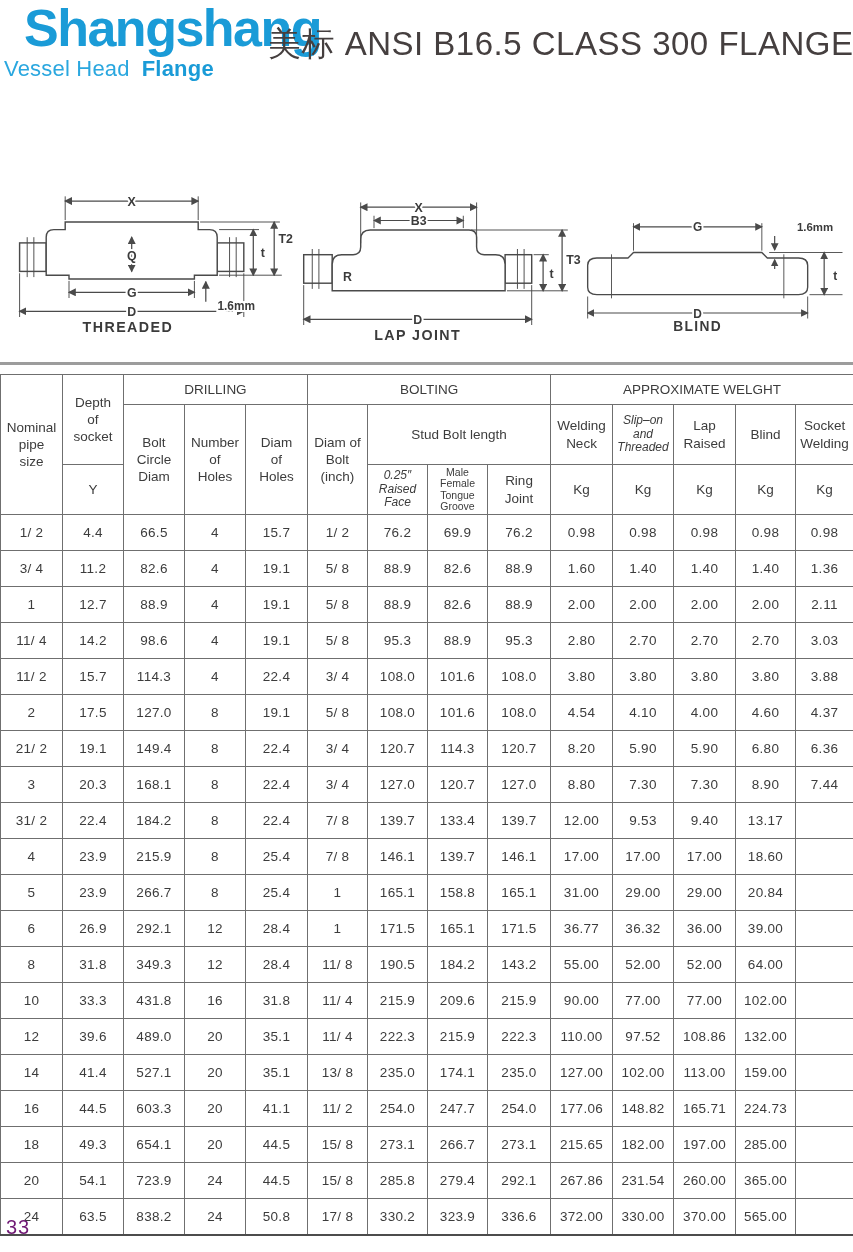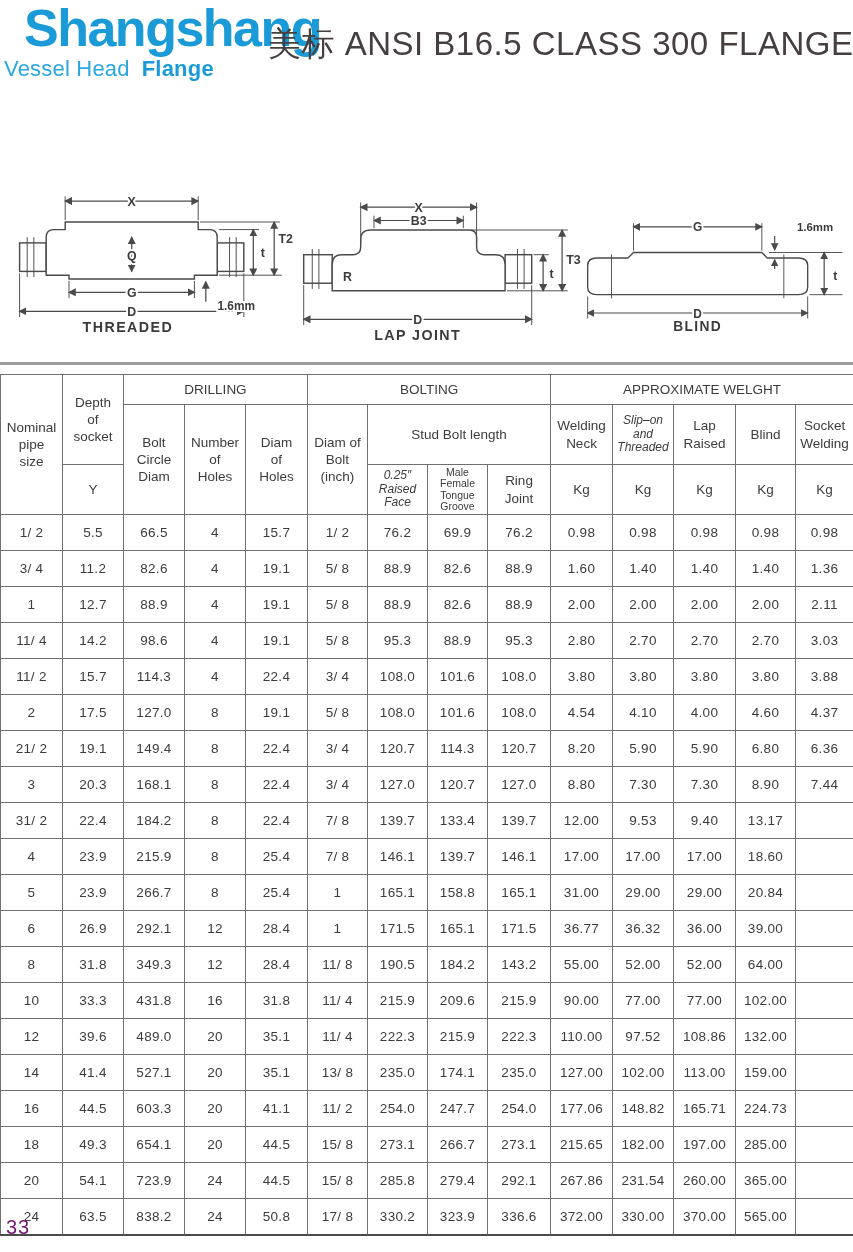--- a/index.html
+++ b/index.html
@@ -232,21 +232,21 @@
       <th>Kg</th>
       <th>Kg</th>
       <th>Kg</th>
       <th>Kg</th>
       <th>Kg</th>
     </tr>
   </thead>
   <tbody>
       <tr>
         <td>1/ 2</td>
-        <td>5.5</td>
+        <td>4.4</td>
         <td>66.5</td>
         <td>4</td>
         <td>15.7</td>
         <td>1/ 2</td>
         <td>76.2</td>
         <td>69.9</td>
         <td>76.2</td>
         <td>0.98</td>
         <td>0.98</td>
         <td>0.98</td>

